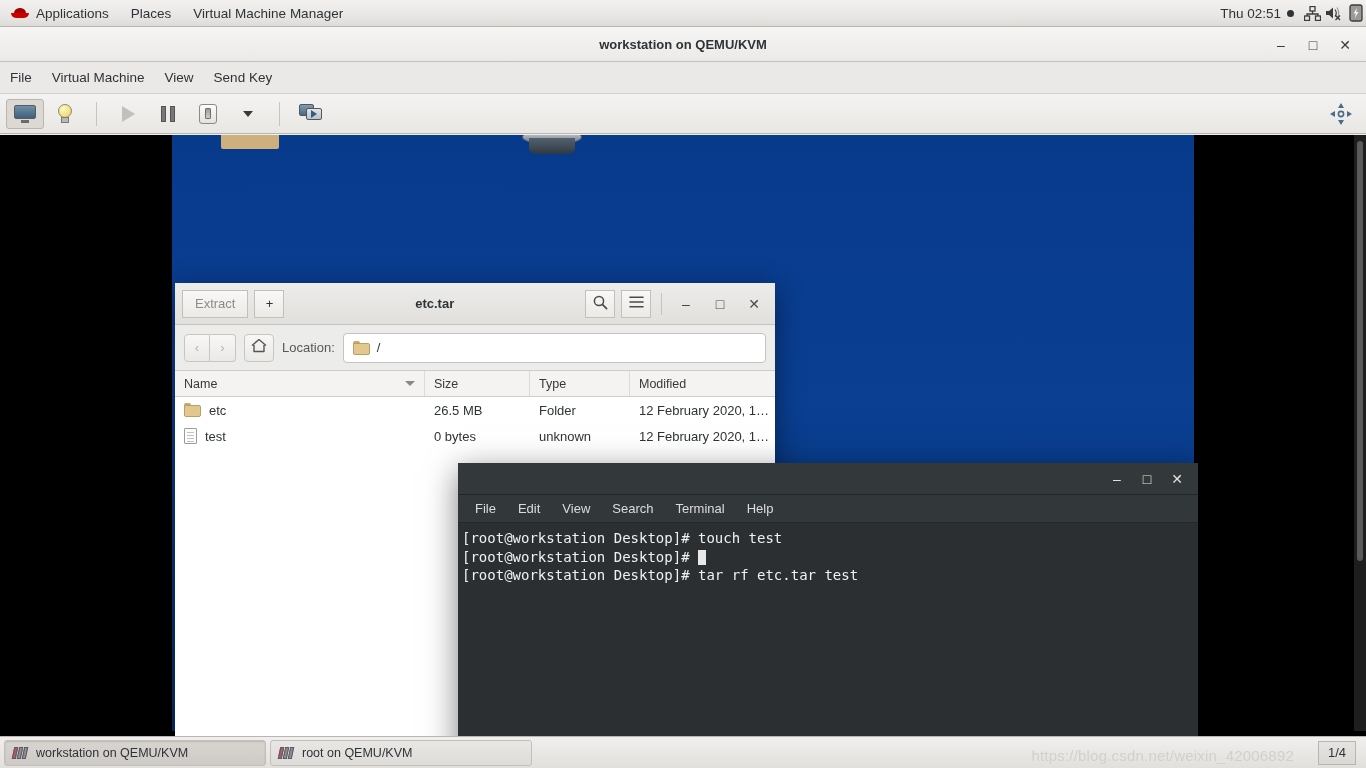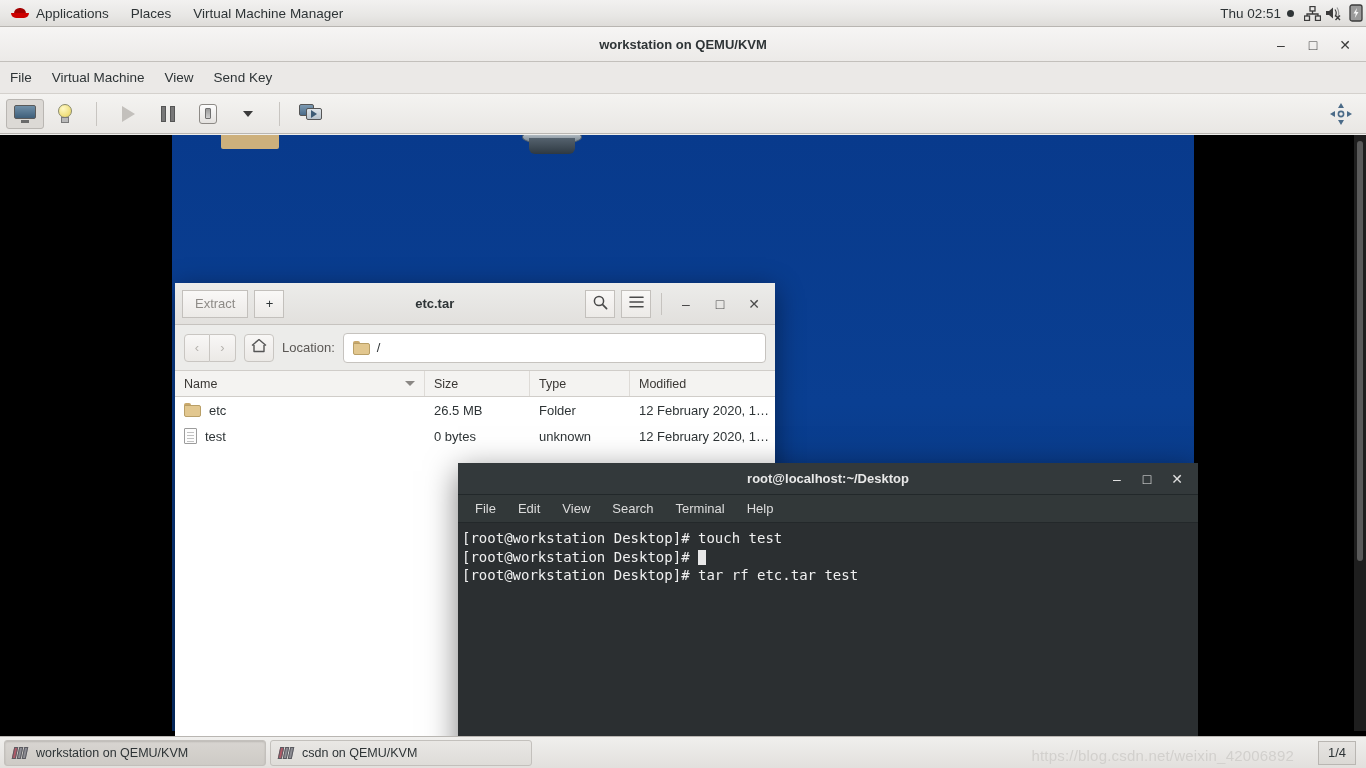--- a/index.html
+++ b/index.html
@@ -442,21 +442,20 @@
           </div>
           <div class="cell c-size">0 bytes</div>
           <div class="cell c-type">unknown</div>
           <div class="cell c-mod">12 February 2020, 1…</div>
         </div>
       </div>
     </div>
 
     <div id="terminal">
       <div id="term-title">
-        <div id="term-titletext">root@localhost:~/Desktop</div>
         <div id="term-wbtns">
           <div class="twbtn">–</div>
           <div class="twbtn">□</div>
           <div class="twbtn">✕</div>
         </div>
       </div>
       <div id="term-menubar">
         <div class="tmenu">File</div>
         <div class="tmenu">Edit</div>
         <div class="tmenu">View</div>
@@ -480,21 +479,21 @@
           <i></i>
         </span>
       <span>workstation on QEMU/KVM</span>
     </div>
     <div class="task">
       <span class="task-ico">
           <i></i>
           <i></i>
           <i></i>
         </span>
-      <span>csdn on QEMU/KVM</span>
+      <span>root on QEMU/KVM</span>
     </div>
     <div id="tb-right">
       <div id="workspace">1/4</div>
     </div>
   </div>
 
   <div id="watermark">https://blog.csdn.net/weixin_42006892</div>
 
 </div>
 

